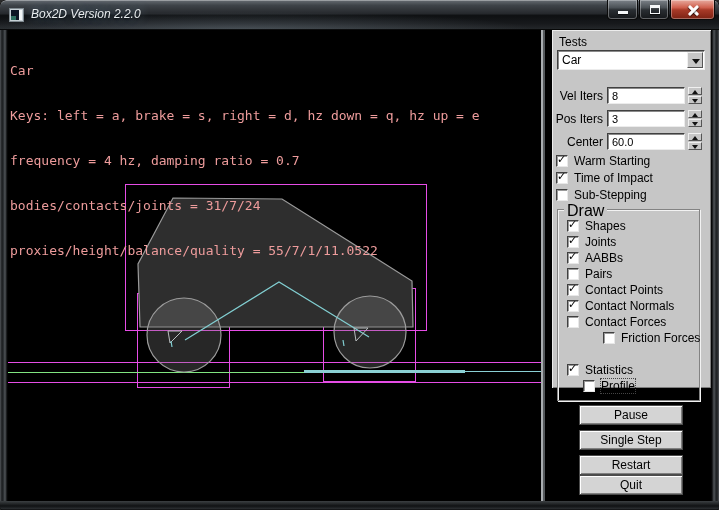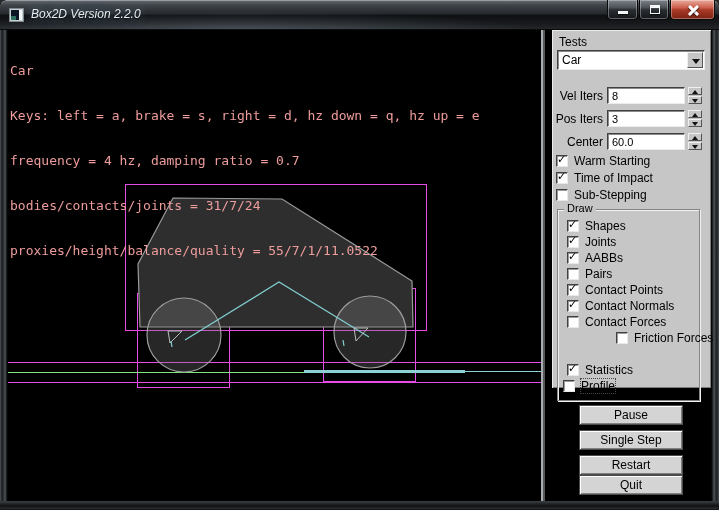--- a/index.html
+++ b/index.html
@@ -103,21 +103,21 @@
   
   .cb-row{position:absolute;height:14px;display:flex;align-items:center;}
   .cb-box{position:relative;width:12px;height:12px;background:#fff;flex:0 0 12px;
     border:1px solid;border-color:#404040 #e8e8e8 #e8e8e8 #404040;box-shadow:inset 1px 1px 0 #9a9a9a;}
   .cb-check{position:absolute;left:0px;top:-3px;font-family:"DejaVu Sans",sans-serif;font-weight:bold;font-size:11px;color:#000;}
   .cb-label{margin-left:6px;font-size:12px;white-space:nowrap;}
   .cb-label.focused{outline:1px dotted #444;}
   
   #draw-group{position:absolute;left:5px;top:179px;width:143px;height:192px;
     border:1px solid #838383;box-shadow:1px 1px 0 #f2f2f2, inset 1px 1px 0 #f2f2f2;}
-  #draw-title{position:absolute;left:6px;top:-8px;background:#c6c6c6;padding:0 3px;font-size:11px;}
+  #draw-title{position:absolute;left:6px;top:-8px;background:#c6c6c6;padding:0 3px;font-size:16px;}
   
   .pbtn{position:absolute;left:27px;width:104px;height:20px;background:#d4d4d4;
     border:1px solid #4c4c4c;
     box-shadow:inset 1px 1px 0 #ffffff, inset -1px -1px 0 #808080;
     font-size:12px;text-align:center;line-height:18px;color:#000;
   }
 </style>
 </head>
 <body>
 
@@ -281,31 +281,31 @@
       <div class="cb-row" style="left:9px;top:89px;">
         <div class="cb-box">
             <span class="cb-check">✓</span>
           </div>
         <span class="cb-label">Contact Normals</span>
       </div>
       <div class="cb-row" style="left:9px;top:105px;">
         <div class="cb-box"></div>
         <span class="cb-label">Contact Forces</span>
       </div>
-      <div class="cb-row" style="left:22px;top:121px;padding-left:36px;">
+      <div class="cb-row" style="left:9px;top:121px;padding-left:36px;">
         <div class="cb-box"></div>
         <span class="cb-label">Friction Forces</span>
       </div>
       <div class="cb-row" style="left:9px;top:153px;">
         <div class="cb-box">
             <span class="cb-check">✓</span>
           </div>
         <span class="cb-label">Statistics</span>
       </div>
-      <div class="cb-row" style="left:5px;top:169px;">
+      <div class="cb-row" style="left:25px;top:169px;">
         <div class="cb-box"></div>
         <span class="cb-label focused">Profile</span>
       </div>
     </div>
 
     <div class="pbtn" style="top:375px;">Pause</div>
     <div class="pbtn" style="top:400px;">Single Step</div>
     <div class="pbtn" style="top:425px;">Restart</div>
     <div class="pbtn" style="top:445px;">Quit</div>
   </div>

